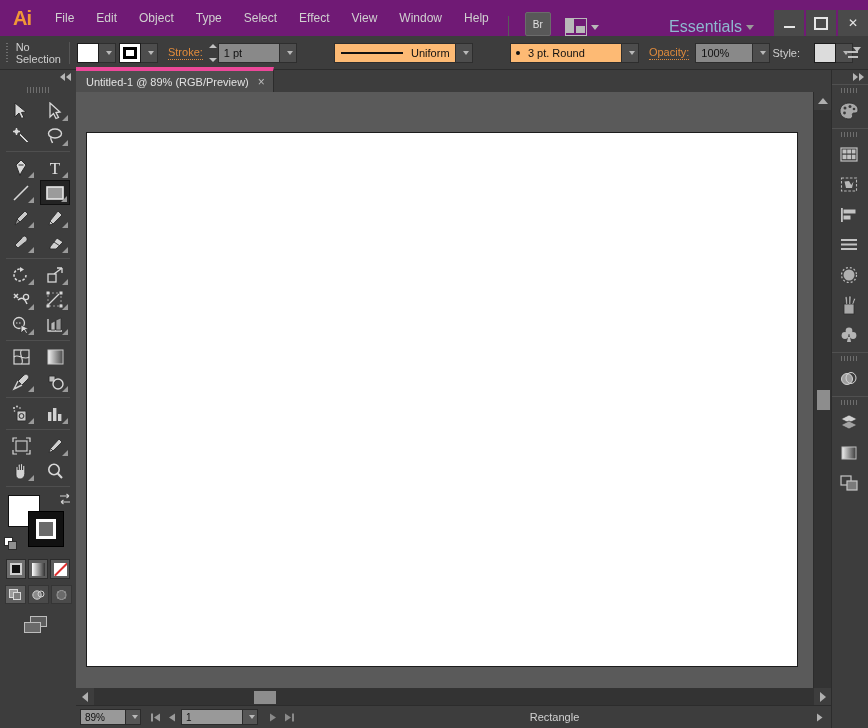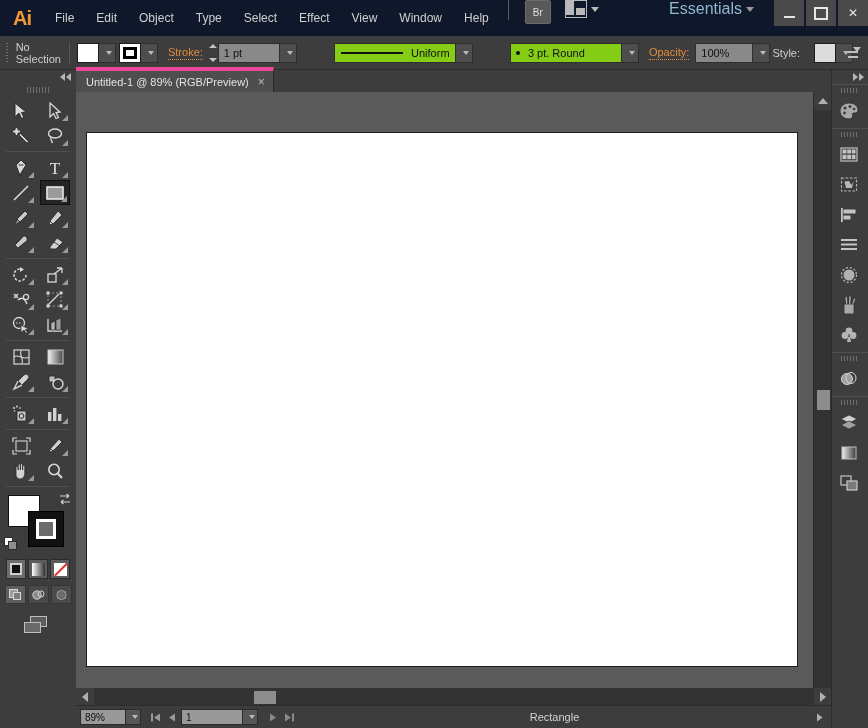--- a/index.html
+++ b/index.html
@@ -8,21 +8,21 @@
     background:#3d3d3d;
     font-family:"Liberation Sans",sans-serif;
     font-size:11px;color:#d4d4d4;
     -webkit-font-smoothing:antialiased;
   }
   .app{position:relative;width:868px;height:728px;}
 
   
   .titlebar{
     position:absolute;left:0;top:0;width:868px;height:36px;
-    background:#0f172a;display:flex;align-items:flex-start;
+    background:#701a75;display:flex;align-items:flex-end;
   }
   .ai-logo{
     width:44px;height:36px;display:flex;align-items:center;justify-content:center;
     color:#f19737;font-size:20px;font-weight:bold;letter-spacing:-1px;
   }
   .menu{display:flex;align-items:center;height:36px;}
   .menu-item{
     padding:0 11px;height:36px;line-height:36px;color:#d0d0d0;font-size:12px;cursor:default;
   }
   .tb-sep{width:1px;height:20px;background:#5a5a5a;margin:0 8px;}
@@ -84,21 +84,21 @@
   }
   .spin i{
     width:0;height:0;border-left:4px solid transparent;border-right:4px solid transparent;margin:1px auto;
   }
   .spin i.up{border-bottom:4px solid #c2c2c2;}
   .spin i.dn{border-top:4px solid #c2c2c2;}
   .field{
     height:20px;background:#898989;border:1px solid #2e2e2e;box-sizing:border-box;
     display:flex;align-items:center;padding:0 5px;color:#111;font-size:11px;
   }
-  .field.light{background:#84cc16;color:#111;margin-left:34px;}
+  .field.light{background:#fdba74;color:#111;margin-left:34px;}
   .combo{display:flex;align-items:center;}
   .brushline{
     width:62px;height:2px;background:#111;margin-right:8px;
   }
   .dot{width:4px;height:4px;border-radius:50%;background:#111;margin-right:8px;}
   .panelmenu{
     margin-left:auto;margin-right:10px;width:18px;height:14px;position:relative;
   }
   .panelmenu i{position:absolute;right:0;height:2px;background:#c0c0c0;}
   .panelmenu i:nth-child(1){top:0;width:10px;}

